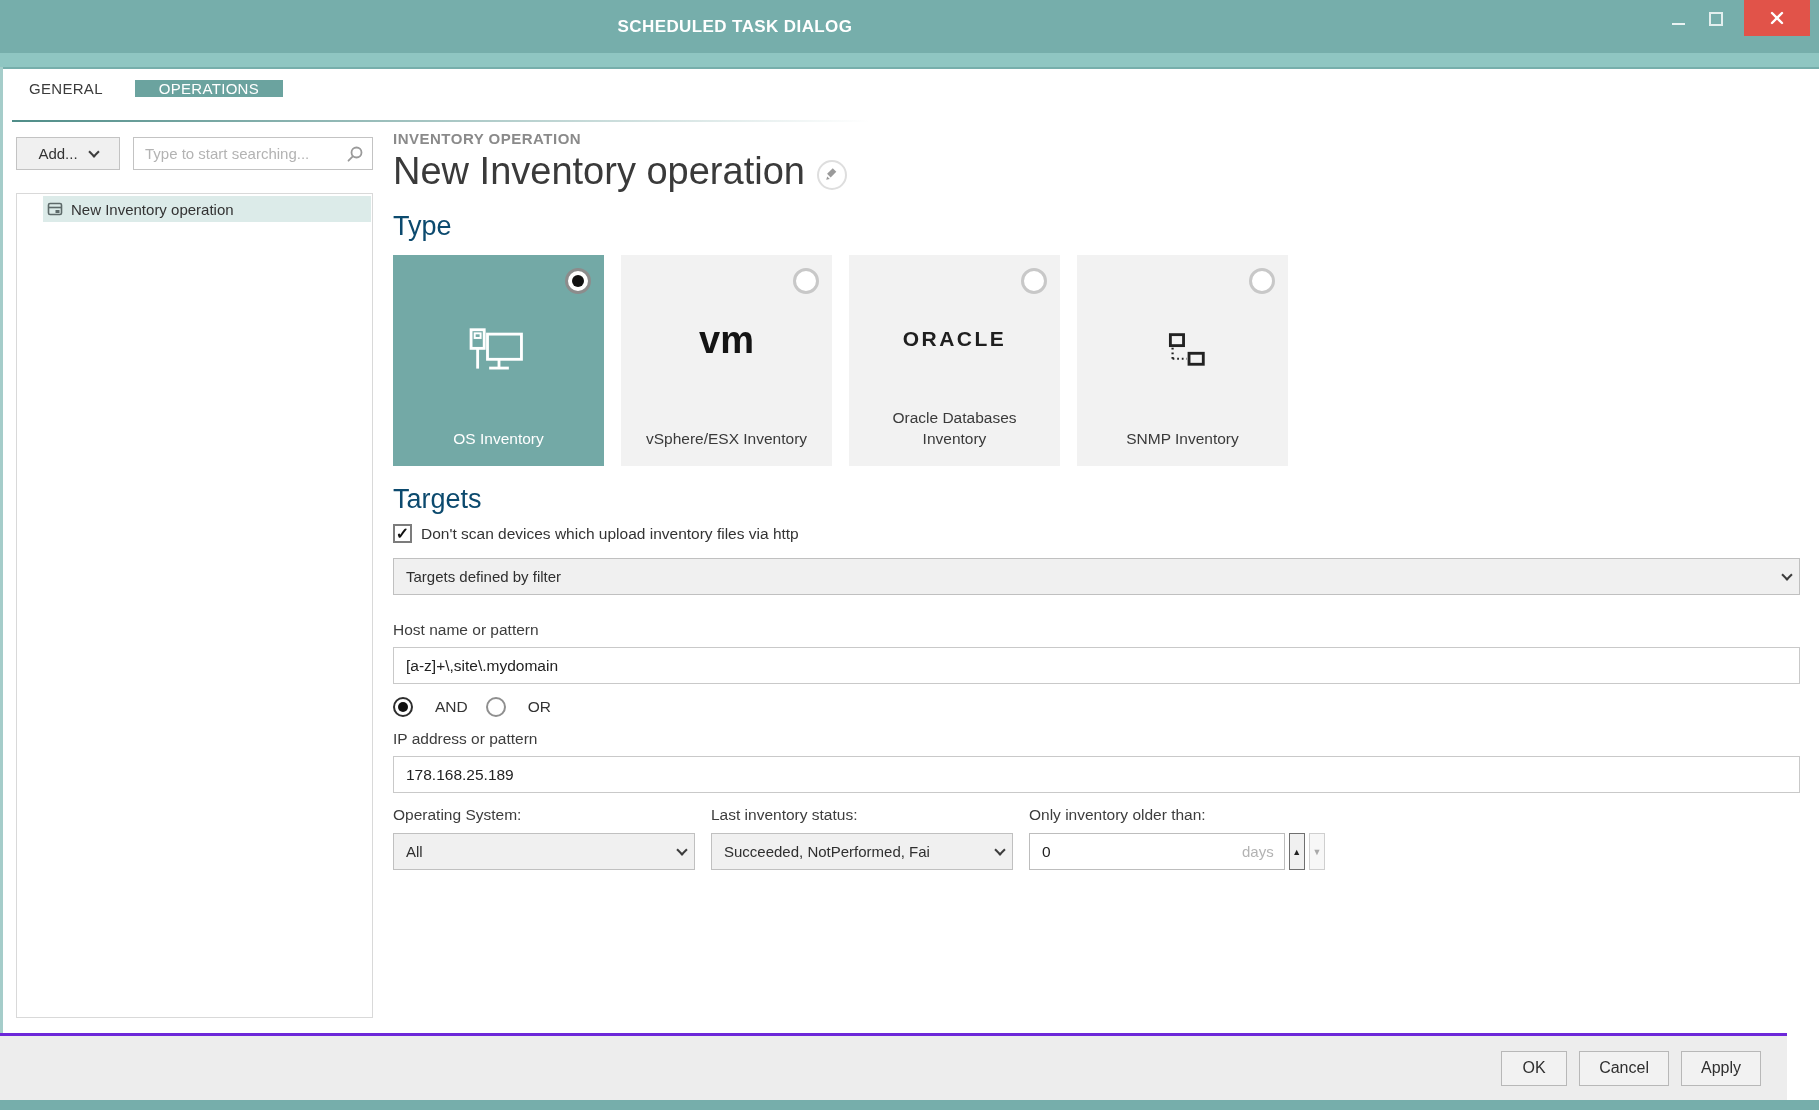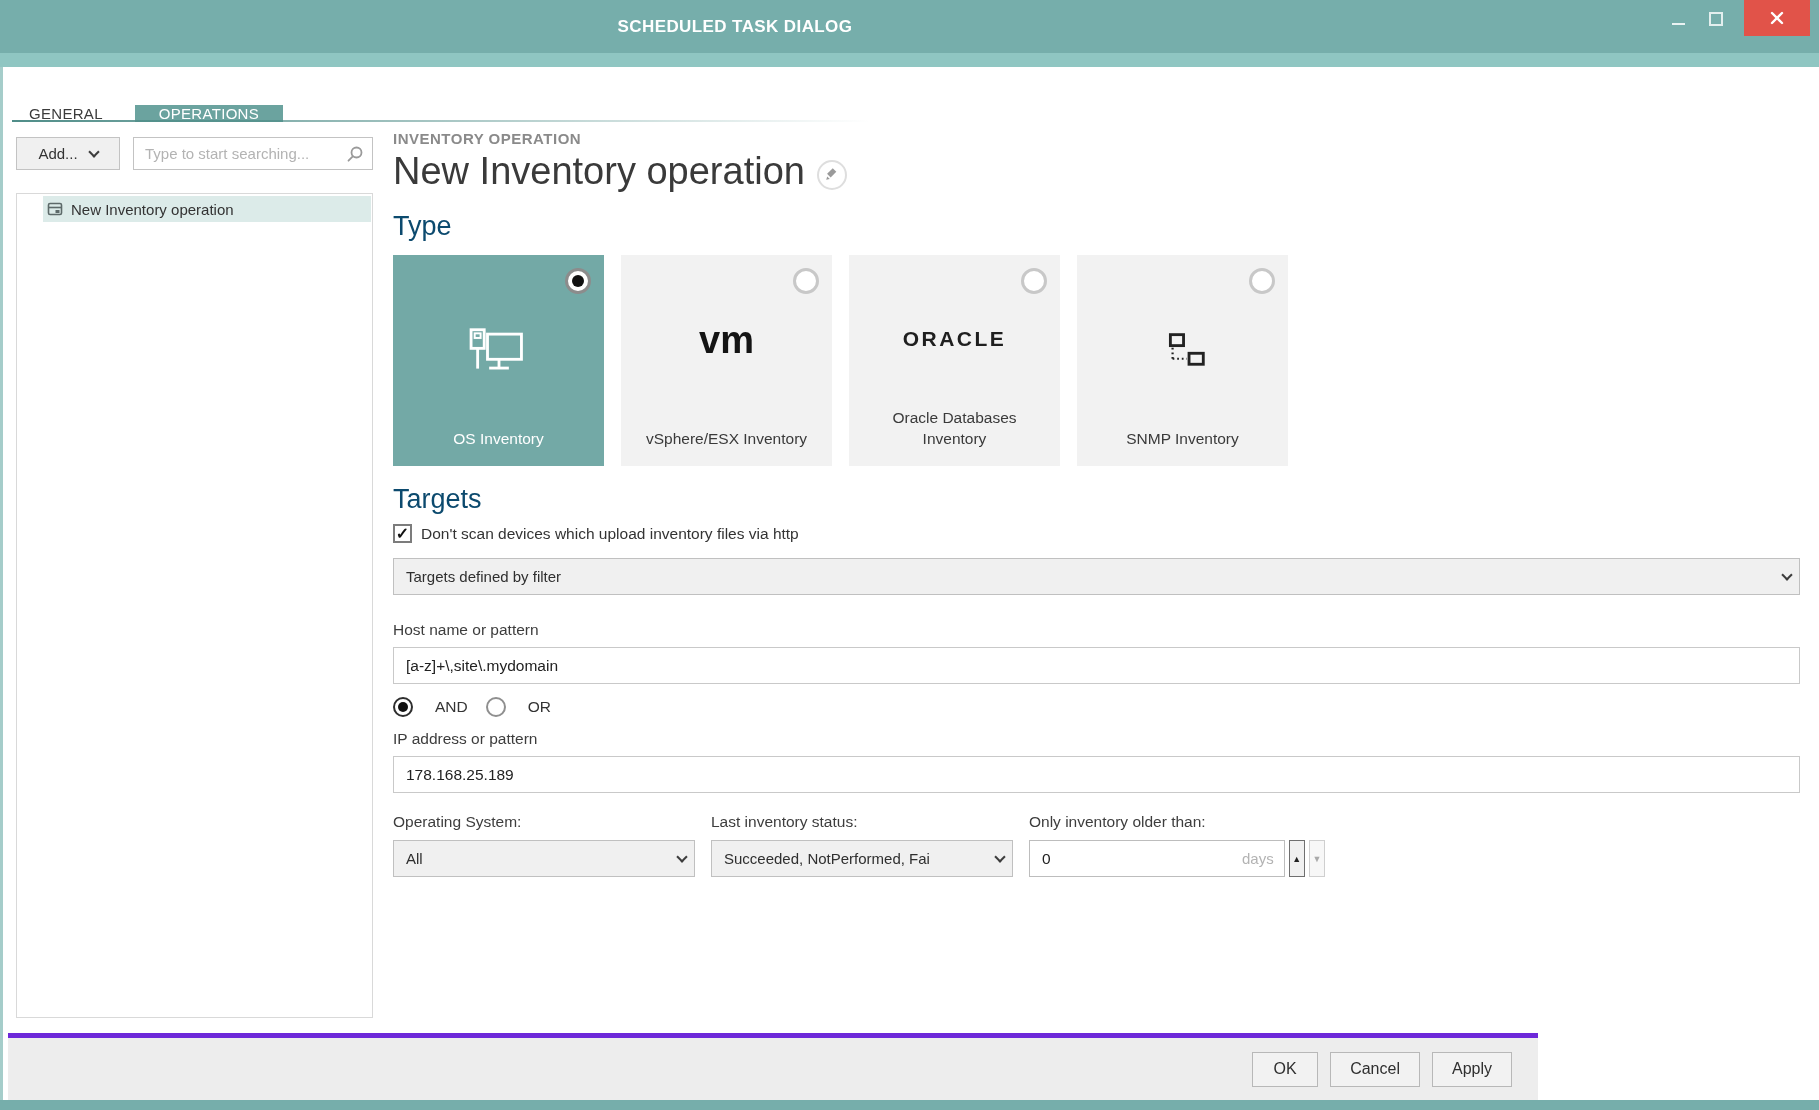--- a/index.html
+++ b/index.html
@@ -1,34 +1,34 @@
 <!DOCTYPE html>
 <html><head>
 <meta charset="utf-8">
 <style>
   * { margin:0; padding:0; box-sizing:border-box; }
   html,body { width:1819px; height:1110px; }
   body { font-family:"Liberation Sans", sans-serif; color:#333; background:#fff; }
   #page { position:relative; width:1819px; height:1110px; background:#fff; overflow:hidden; }
 
   
-  .titlebar { position:absolute; left:0; top:0; width:1819px; height:53px; background:#76aeab; }
+  .titlebar { position:absolute; left:0; top:0; width:1819px; height:69px; background:#76aeab; }
   .titlebar-title { position:absolute; left:0; right:349px; top:0; height:53px; line-height:53px;
     text-align:center; color:#fff; font-size:17px; font-weight:bold; letter-spacing:0.4px; }
   .win-btn { position:absolute; top:0; height:38px; display:flex; align-items:center; justify-content:center; cursor:default; }
   .btn-min { left:1660px; width:36px; }
   .btn-min .dash { width:13px; height:2px; background:rgba(255,255,255,0.85); margin-top:10px; }
   .btn-max { left:1698px; width:36px; }
   .btn-max .sq { width:14px; height:14px; border:2px solid rgba(255,255,255,0.8); }
   .btn-close { left:1744px; width:66px; height:36px; background:#e15349; }
   .subbar { position:absolute; left:0; top:53px; width:1819px; height:14px; background:#8fc6c2; }
   .left-edge { position:absolute; left:0; top:67px; width:3px; height:1033px; background:#a5cdca; }
 
   
-  .tabbar { position:absolute; left:0; top:80px; height:42px; display:flex; align-items:flex-end; padding-left:25px; }
+  .tabbar { position:absolute; left:0; top:80px; height:42px; display:flex; align-items:flex-start; padding-left:25px; }
   .tab { display:flex; align-items:center; font-size:15px; letter-spacing:0.3px; }
   .tab-general { color:#3b3b3b; padding:0 4px; margin-right:28px; }
   .tab-operations { background:#6ba39f; color:#fff; padding:0 24px; }
   .tab-underline { position:absolute; left:12px; top:120px; width:858px; height:2px;
     background:linear-gradient(to right, #4f8d88, rgba(255,255,255,0)); }
 
   
   .sidebar { position:absolute; left:16px; top:137px; width:357px; }
   .sidebar-toolbar { display:flex; }
   .add-btn { width:104px; height:33px; background:#f0f0f0; border:1px solid #c3c3c3;
@@ -83,41 +83,41 @@
     font-size:15.5px; color:#222; padding:0 12px; outline:none; font-family:"Liberation Sans", sans-serif; margin-bottom:13px; }
 
   .radio-row { display:flex; align-items:center; gap:18px; margin-bottom:13px; }
   .radio-opt { display:flex; align-items:center; gap:22px; font-size:15.5px; color:#333; cursor:default; }
   .radio { width:20px; height:20px; border-radius:50%; background:#fff; border:2px solid #8f8f8f;
     display:flex; align-items:center; justify-content:center; }
   .radio.on { border-color:#2e2e2e; }
   .radio .rdot { width:10px; height:10px; border-radius:50%; background:#111; display:none; }
   .radio.on .rdot { display:block; }
 
-  .ip-input { margin-bottom:20px; }
+  .ip-input { margin-bottom:13px; }
 
   .bottom-row { display:flex; gap:16px; }
   .form-col { display:flex; flex-direction:column; }
   .col-os, .col-status { width:302px; }
   .col-older { width:296px; }
   .form-col .field-label { margin-bottom:9px; }
   .num-group { display:flex; align-items:stretch; gap:4px; }
   .num-box { flex:1; height:37px; border:1px solid #bdbdbd; background:#fff; display:flex;
     align-items:center; padding:0 10px 0 12px; }
   .num-box input { flex:1; border:none; outline:none; font-size:15.5px; color:#222;
     font-family:"Liberation Sans", sans-serif; min-width:0; }
   .unit { font-size:15px; color:#b3b3b3; }
   .spin { width:30px; height:37px; display:flex; align-items:center; justify-content:center;
     font-size:9px; cursor:default; }
   .spin-up { background:#f0f0f0; border:1px solid #6f6f6f; color:#222; }
   .spin-down { background:#f7f7f7; border:1px solid #cfcfcf; color:#a9a9a9; }
 
   
-  .footer { position:absolute; left:8px; top:1033px; width:1530px; height:67px; background:#ededed;
-    border-top:5px solid #6d28d9; display:flex; align-items:center; justify-content:flex-end;
+  .footer { position:absolute; left:0; top:1033px; width:1787px; height:67px; background:#ededed;
+    border-top:3px solid #6d28d9; display:flex; align-items:center; justify-content:flex-end;
     gap:12px; padding-right:26px; }
   .f-btn { height:35px; min-width:66px; padding:0 19px; background:#f2f2f2; border:1px solid #b8b8b8;
     font-size:16px; color:#2f2f2f; font-family:"Liberation Sans", sans-serif; cursor:default; }
   .bottom-bar { position:absolute; left:0; top:1100px; width:1819px; height:10px; background:#76aeab; }
 </style>
 </head>
 <body>
 
 <div id="page">
 

